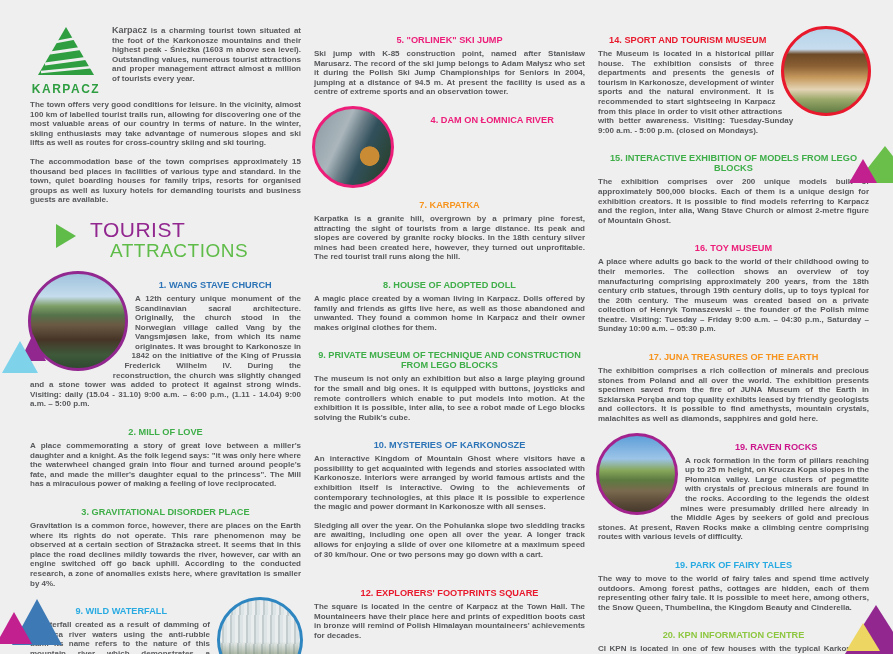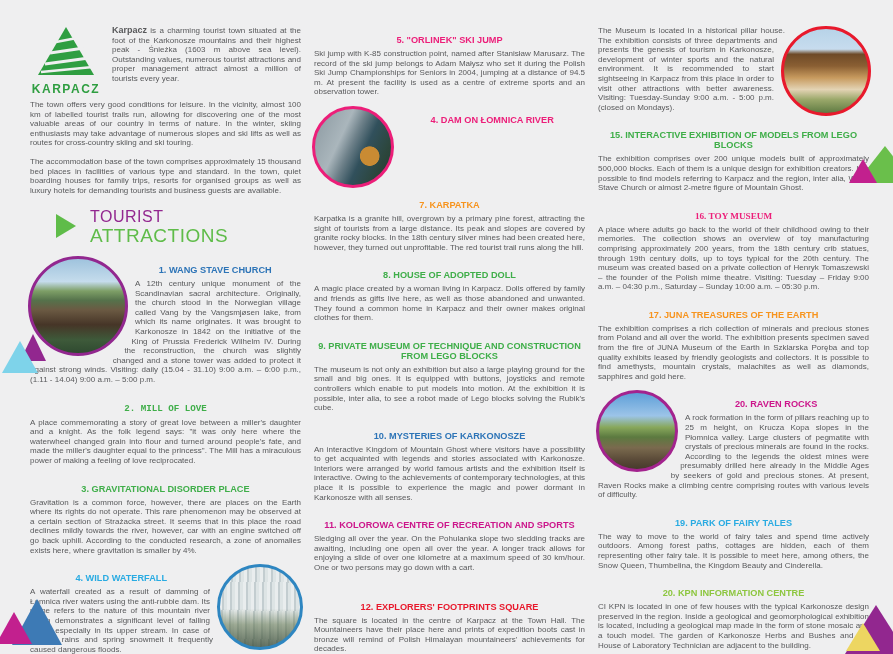--- a/index.html
+++ b/index.html
@@ -1,32 +1,32 @@
 <!DOCTYPE html>
 <html><head>
 <meta charset="utf-8">
 <style>
   html,body{margin:0;padding:0;}
   body{width:893px;height:654px;background:#efeff0;font-family:"Liberation Sans",sans-serif;color:#58595b;}
   .page{position:relative;width:893px;height:654px;overflow:hidden;background:#efeff0;}
   .columns{display:flex;padding:26px 24px 0 30px;gap:13px;}
   .col{width:271px;position:relative;}
-  p{margin:0 0 9px;}
+  p{margin:0 0 9px;font-weight:bold;}
   .body, .item-body{font-size:8px;line-height:9.6px;text-align:justify;}
   .lead b{font-size:9px;}
   
   .intro-head{display:flex;gap:10px;margin-bottom:4px;}
   .logo{width:72px;flex:0 0 72px;text-align:center;}
   .logo-label{color:#2f9e41;font-weight:bold;font-size:12px;letter-spacing:1.5px;margin-top:2px;}
   
   .section-head{display:flex;margin:14px 0 10px 26px;}
   .play{width:0;height:0;border-left:20px solid #5fbc49;border-top:12px solid transparent;border-bottom:12px solid transparent;margin-top:5px;}
   .section-title{margin-left:14px;line-height:1.05;}
-  .section-title .l1{font-size:16px;letter-spacing:.5px;}
-  .section-title .l2{font-size:19px;letter-spacing:.5px;}
+  .section-title .l1{font-size:21px;letter-spacing:.5px;}
+  .section-title .l2{font-size:19px;margin-left:20px;letter-spacing:.5px;}
   
   .item{display:flow-root;}
   .item-title{font-size:9.2px;font-weight:bold;text-align:center;margin:9px 0 4px;}
   .photo{border-radius:50%;border:3px solid #999;shape-outside:circle(50%);shape-margin:5px;box-sizing:border-box;}
   .photo-left{float:left;margin:0 7px 3px -2px;}
   .photo-right{float:right;margin:0 -2px 3px 7px;}
   .photo--wang{background:linear-gradient(180deg,#9fc3dd 0%,#c5dcec 24%,#7e9f67 34%,#55724b 44%,#6b5a43 54%,#463527 70%,#3e5a3a 86%,#2f4a30 100%);}
   .photo--waterfall{background:linear-gradient(180deg,rgba(255,255,255,0) 52%,rgba(94,114,74,.55) 72%,rgba(52,70,50,.75) 100%),repeating-linear-gradient(92deg,#e9edee 0 3px,#c3cdd0 3px 5px,#dde4e5 5px 8px);}
   .photo--dam{background:radial-gradient(circle at 72% 62%,#c98b33 0 13%,rgba(201,139,51,0) 14%),linear-gradient(115deg,#8a98a0 0%,#aab6bc 35%,#6d8089 48%,#31505c 62%,#2c463c 82%,#233a30 100%);}
   .photo--house{background:linear-gradient(180deg,#b7d3e8 0%,#c7dcee 24%,#6e4a28 30%,#8a5f33 44%,#c79a5e 58%,#e3d3b4 72%,#9aa86a 84%,#5f7a42 100%);}
@@ -64,32 +64,32 @@
         </div>
       </div>
       <div id="col1-items">
   <section class="item">
     <div class="photo photo--wang photo-left" style="width: 100px; height: 100px; border-color: rgb(146, 39, 143);"></div>
             <h3 class="item-title" style="color: rgb(45, 116, 183);">1. WANG STAVE CHURCH</h3>
     <p class="item-body">A 12th century unique monument of the Scandinavian sacral architecture. Originally, the church stood in the Norwegian village called Vang by the Vangsmjøsen lake, from which its name originates. It was brought to Karkonosze in 1842 on the initiative of the King of Prussia Frederick Wilhelm IV. During the reconstruction, the church was slightly changed and a stone tower was added to protect it against strong winds. Visiting: daily (15.04 - 31.10) 9:00 a.m. – 6:00 p.m., (1.11 - 14.04) 9:00 a.m. – 5:00 p.m.</p>
   </section>
 
   <section class="item">
-    <h3 class="item-title" style="color: rgb(63, 174, 73); font-family: Liberation Mono, monospace;">2. MILL OF LOVE</h3>
+    <h3 class="item-title" style="color: rgb(63, 174, 73);">2. MILL OF LOVE</h3>
     <p class="item-body">A place commemorating a story of great love between a miller's daughter and a knight. As the folk legend says: "it was only here where the waterwheel changed grain into flour and turned around people's fate, and made the miller's daughter equal to the princess". The Mill has a miraculous power of making a feeling of love reciprocated.</p>
   </section>
 
   <section class="item">
     <h3 class="item-title" style="color: rgb(63, 174, 73);">3. GRAVITATIONAL DISORDER PLACE</h3>
     <p class="item-body">Gravitation is a common force, however, there are places on the Earth where its rights do not operate. This rare phenomenon may be observed at a certain section of Strażacka street. It seems that in this place the road declines mildly towards the river, however, car with an engine switched off go back uphill. According to the conducted research, a zone of anomalies exists here, where gravitation is smaller by 4%.</p>
   </section>
 
   <section class="item">
     <div class="photo photo--waterfall photo-right" style="width: 86px; height: 86px; border-color: rgb(46, 134, 193);"></div>
-            <h3 class="item-title" style="color: rgb(41, 171, 226);">4. WILD WATERFALL</h3>
+            <h3 class="item-title" style="color: rgb(41, 171, 226);">9. WILD WATERFALL</h3>
     <p class="item-body">A waterfall created as a result of damming of Łomnica river waters using the anti-rubble dam. Its name refers to the nature of this mountain river which demonstrates a significant level of falling water, especially in its upper stream. In case of pouring rains and spring snowmelt it frequently caused dangerous floods.</p>
   </section>
 </div>
     </div>
 
     <div class="col">
       <div id="col2-items">
   <section class="item">
     <h3 class="item-title" style="color: rgb(236, 30, 121);">5. "ORLINEK" SKI JUMP</h3>
     <p class="item-body">Ski jump with K-85  construction point, named after Stanisław Marusarz. The record of the ski jump belongs to Adam Małysz who set it during the Polish Ski Jump Championships for Seniors in 2004, jumping at a distance of 94.5 m. At present the facility is used as a centre of extreme sports and an observation tower.</p>
@@ -114,61 +114,61 @@
     <h3 class="item-title" style="color: rgb(63, 174, 73);">9. PRIVATE MUSEUM OF TECHNIQUE AND CONSTRUCTION FROM LEGO BLOCKS</h3>
     <p class="item-body">The museum is not only an exhibition but also a large playing ground for the small and big ones. It is equipped with buttons, joysticks and remote controllers which enable to put models into motion. At the exhibition it is possible, inter alia, to see a robot made of Lego blocks solving the Rubik's cube.</p>
   </section>
 
   <section class="item">
     <h3 class="item-title" style="color: rgb(45, 116, 183);">10. MYSTERIES OF KARKONOSZE</h3>
     <p class="item-body">An interactive Kingdom of Mountain Ghost where visitors have a possibility to get acquainted with legends and stories associated with Karkonosze. Interiors were arranged by world famous artists and the exhibition itself is interactive. Owing to the achievements of contemporary technologies, at this place it is possible to experience the magic and power dormant in Karkonosze with all senses.</p>
   </section>
 
   <section class="item">
-    <h3 class="item-title" style="color: rgb(204, 22, 139);">11. KOLOROWA CENTRE OF RECREATION AND SPORTS</h3>
     <p class="item-body">Sledging all over the year. On the Pohulanka slope two sledding tracks are awaiting, including one open all over the year. A longer track allows for enjoying a slide of over one kilometre at a maximum speed of 30 km/hour. One or two persons may go down with a cart.</p>
   </section>
 
   <section class="item">
     <h3 class="item-title" style="color: rgb(232, 25, 44); margin-top: 20px;">12. EXPLORERS' FOOTPRINTS SQUARE</h3>
     <p class="item-body">The square is located in the centre of Karpacz at the Town Hall. The Mountaineers have their place here and  prints of expedition boots cast in bronze will remind of Polish Himalayan mountaineers' achievements for decades.</p>
   </section>
 
   <section class="item">
     
     
   </section>
 </div>
     </div>
 
     <div class="col">
       <div id="col3-items">
   <section class="item">
     <div class="photo photo--house photo-right" style="width: 90px; height: 90px; border-color: rgb(232, 25, 44);"></div>
+            <h3 class="item-title" style="color: rgb(232, 25, 44);">14. SPORT AND TOURISM MUSEUM</h3>
     <p class="item-body">The Museum is located in a historical pillar house. The exhibition consists of three departments and presents the genesis of tourism in Karkonosze, development of winter sports and the natural environment. It is recommended to start sightseeing in Karpacz from this place in order to visit other attractions with better awareness. Visiting: Tuesday-Sunday 9:00 a.m. - 5:00 p.m. (closed on Mondays).</p>
   </section>
 
   <section class="item">
     <h3 class="item-title" style="color: rgb(63, 174, 73);">15. INTERACTIVE EXHIBITION OF MODELS FROM LEGO BLOCKS</h3>
     <p class="item-body">The exhibition comprises over 200 unique models built of approximately 500,000 blocks. Each of them is a unique design for exhibition creators. It is possible to find models referring to Karpacz and the region, inter alia, Wang Stave Church or almost 2-metre figure of Mountain Ghost.</p>
   </section>
 
   <section class="item">
-    <h3 class="item-title" style="color: rgb(236, 30, 121); font-family: Liberation Serif, serif;">16. TOY MUSEUM</h3>
+    <h3 class="item-title" style="color: rgb(236, 30, 121);">16. TOY MUSEUM</h3>
     <p class="item-body">A place where adults go back to the world of their childhood owing to their memories. The collection shows an overview of toy manufacturing comprising approximately 200 years, from the 18th century crib statues, through 19th century dolls, up to toys typical for the 20th century. The museum was created based on a private collection of Henryk Tomaszewski – the founder of the Polish mime theatre. Visiting: Tuesday – Friday 9:00 a.m. – 04:30 p.m., Saturday – Sunday 10:00 a.m. – 05:30 p.m.</p>
   </section>
 
   <section class="item">
     <h3 class="item-title" style="color: rgb(247, 148, 30);">17. JUNA TREASURES OF THE EARTH</h3>
     <p class="item-body">The exhibition comprises a rich collection of minerals and precious stones from Poland and all over the world. The exhibition presents specimen saved from the fire of JUNA Museum of the Earth in Szklarska Poręba and top quality exhibits leased by friendly geologists and collectors. It is possible to find amethysts, mountain crystals, malachites as well as diamonds, sapphires and gold here.</p>
   </section>
 
   <section class="item">
     <div class="photo photo--raven photo-left" style="width: 82px; height: 82px; border-color: rgb(163, 35, 142);"></div>
-            <h3 class="item-title" style="color: rgb(204, 22, 139);">20. RAVEN ROCKS</h3>
+            <h3 class="item-title" style="color: rgb(204, 22, 139);">19. RAVEN ROCKS</h3>
     <p class="item-body">A rock formation in the form of pillars reaching up to 25 m height, on Krucza Kopa slopes in the Płomnica valley. Large clusters of pegmatite with crystals of precious minerals are found in the rocks. According to the legends the oldest mines were presumably drilled here already in the Middle Ages by seekers of gold and precious stones. At present, Raven Rocks make a climbing centre comprising routes with various levels of difficulty.</p>
   </section>
 
   <section class="item">
     <h3 class="item-title" style="color: rgb(41, 171, 226);">19. PARK OF FAIRY TALES</h3>
     <p class="item-body">The way to move to the world of fairy tales and spend time actively outdoors. Among forest paths, cottages are hidden, each of them representing other fairy tale. It is possible to meet here, among others, the Snow Queen, Thumbelina, the Kingdom Beauty and Cinderella.</p>
   </section>
 
   <section class="item">
     <h3 class="item-title" style="color: rgb(141, 198, 63);">20. KPN INFORMATION CENTRE</h3>

